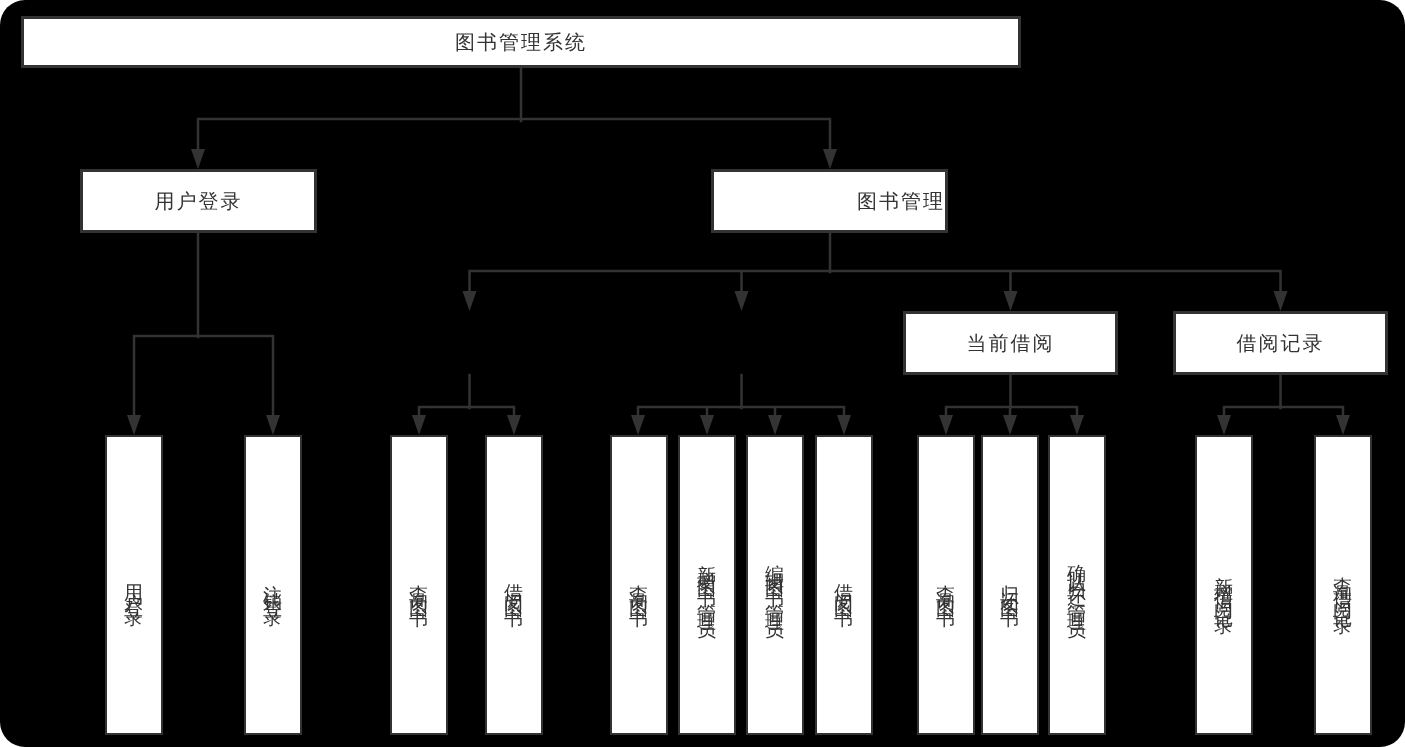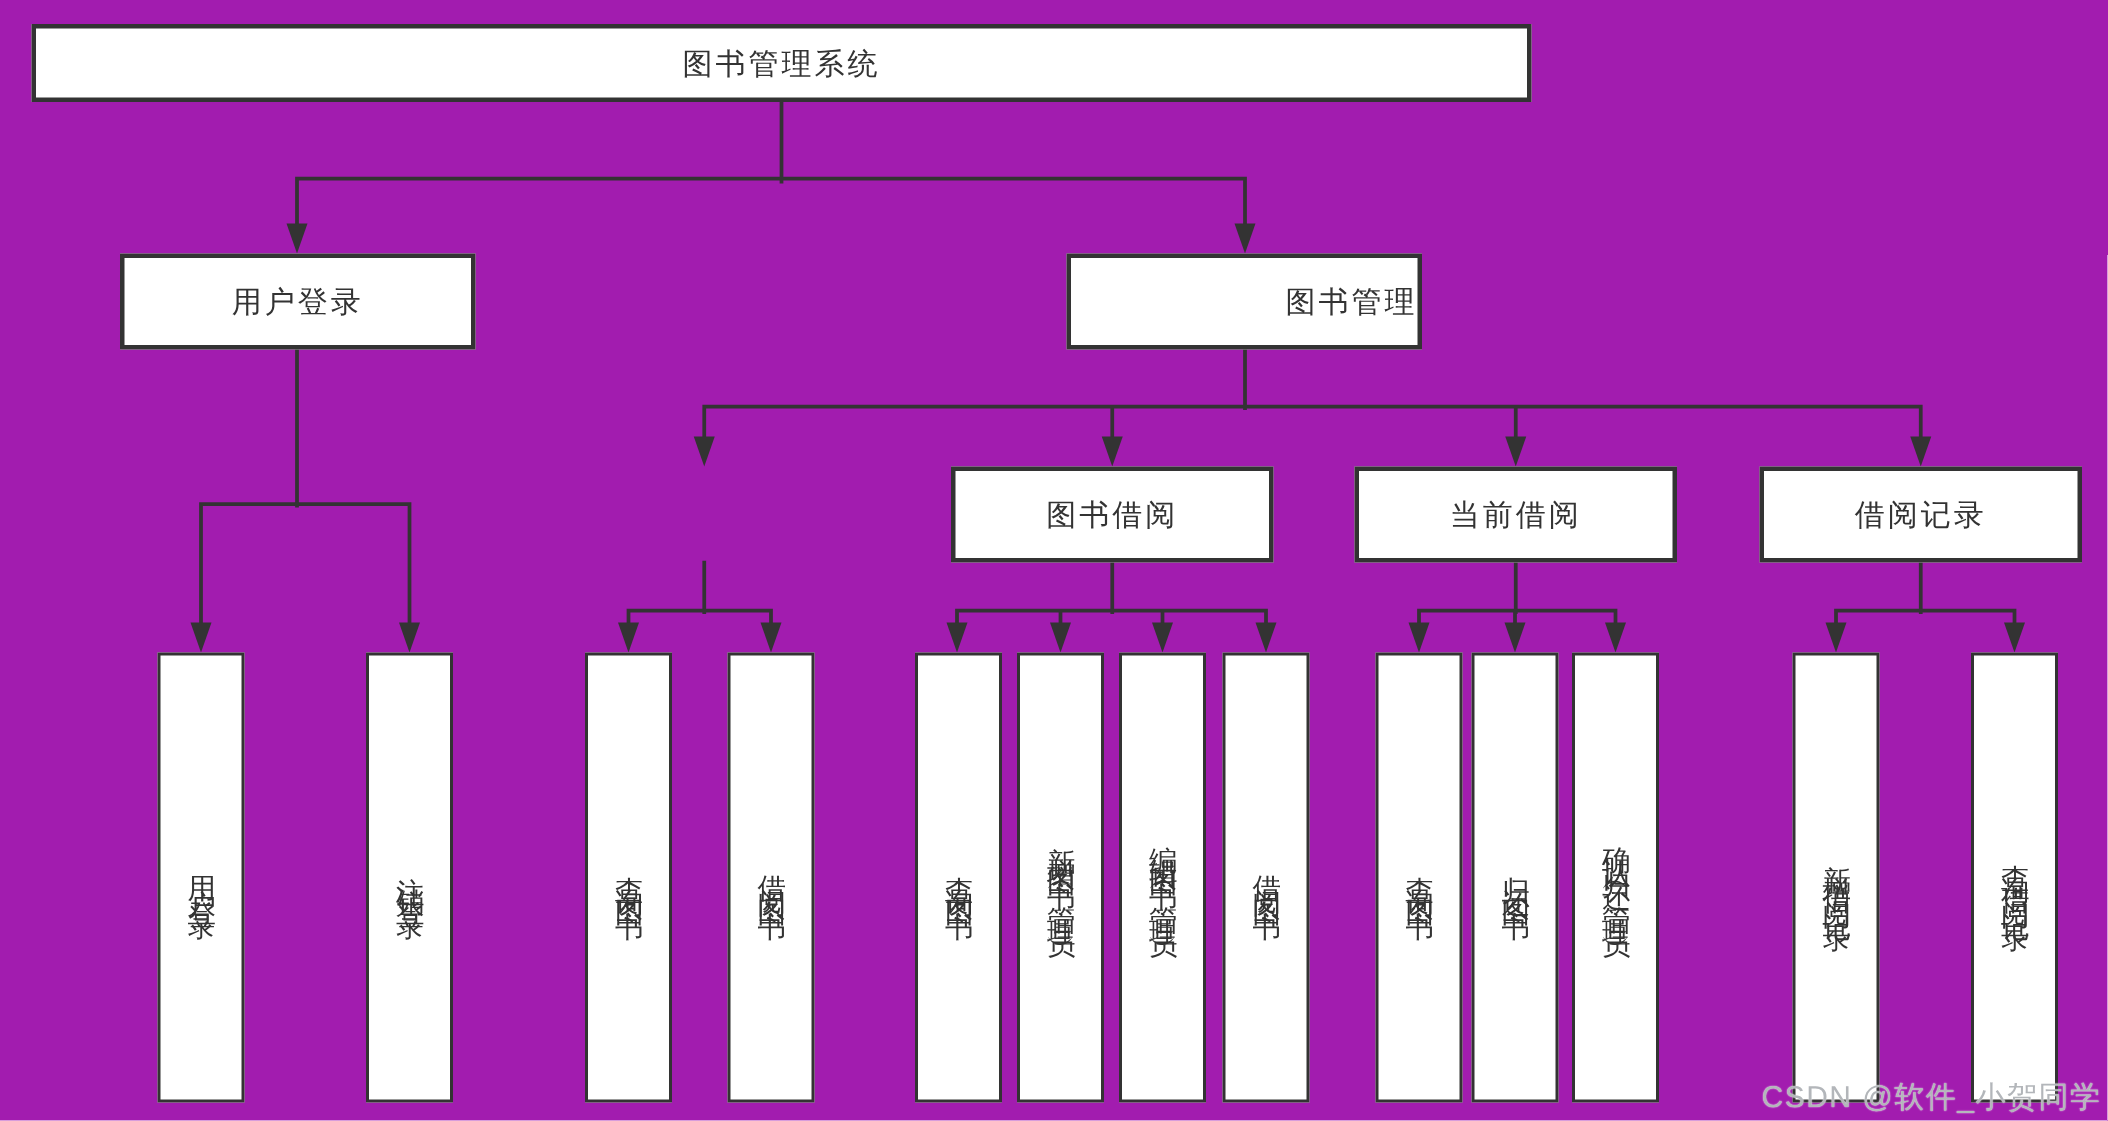--- a/index.html
+++ b/index.html
@@ -5,22 +5,23 @@
   html, body {
     margin: 0;
     padding: 0;
     background: #ffffff;
     font-family: "Liberation Sans", "DejaVu Sans", sans-serif;
   }
   .canvas {
     position: relative;
     width: 1405px;
     height: 747px;
-    background: #a21caf;
+    background: #000000;
     overflow: hidden;
+    border-radius: 25px;
   }
   .connectors {
     position: absolute;
     left: 0;
     top: 0;
     z-index: 1;
   }
   .box {
     position: absolute;
     box-sizing: border-box;
@@ -100,23 +101,20 @@
     <span class="h-label">图书管理系统</span>
   </div>
 
   <div class="box" style="left:80px; top:169px; width:237px; height:64px;">
     <span class="h-label">用户登录</span>
   </div>
   <div class="box" style="left:711px; top:169px; width:237px; height:64px;justify-content:flex-end;">
     <span class="h-label">图书管理</span>
   </div>
 
-  <div class="box" style="left:634px; top:311px; width:215px; height:64px;">
-    <span class="h-label">图书借阅</span>
-  </div>
   <div class="box" style="left:903px; top:311px; width:215px; height:64px;">
     <span class="h-label">当前借阅</span>
   </div>
   <div class="box" style="left:1173px; top:311px; width:215px; height:64px;">
     <span class="h-label">借阅记录</span>
   </div>
 
   <div class="box leaf" style="left:105px; top:435px; width:58px; height:300px;">
     <span class="v-label">用户登录</span>
   </div>
@@ -150,15 +148,14 @@
   <div class="box leaf" style="left:1048px; top:435px; width:58px; height:300px;">
     <span class="v-label">确认归还（管理员）</span>
   </div>
   <div class="box leaf" style="left:1195px; top:435px; width:58px; height:300px;">
     <span class="v-label">新增借阅记录</span>
   </div>
   <div class="box leaf" style="left:1314px; top:435px; width:58px; height:300px;">
     <span class="v-label">查询借阅记录</span>
   </div>
 
-  <div class="watermark">CSDN @软件_小贺同学</div>
 
 </div>
 
 </body></html>

